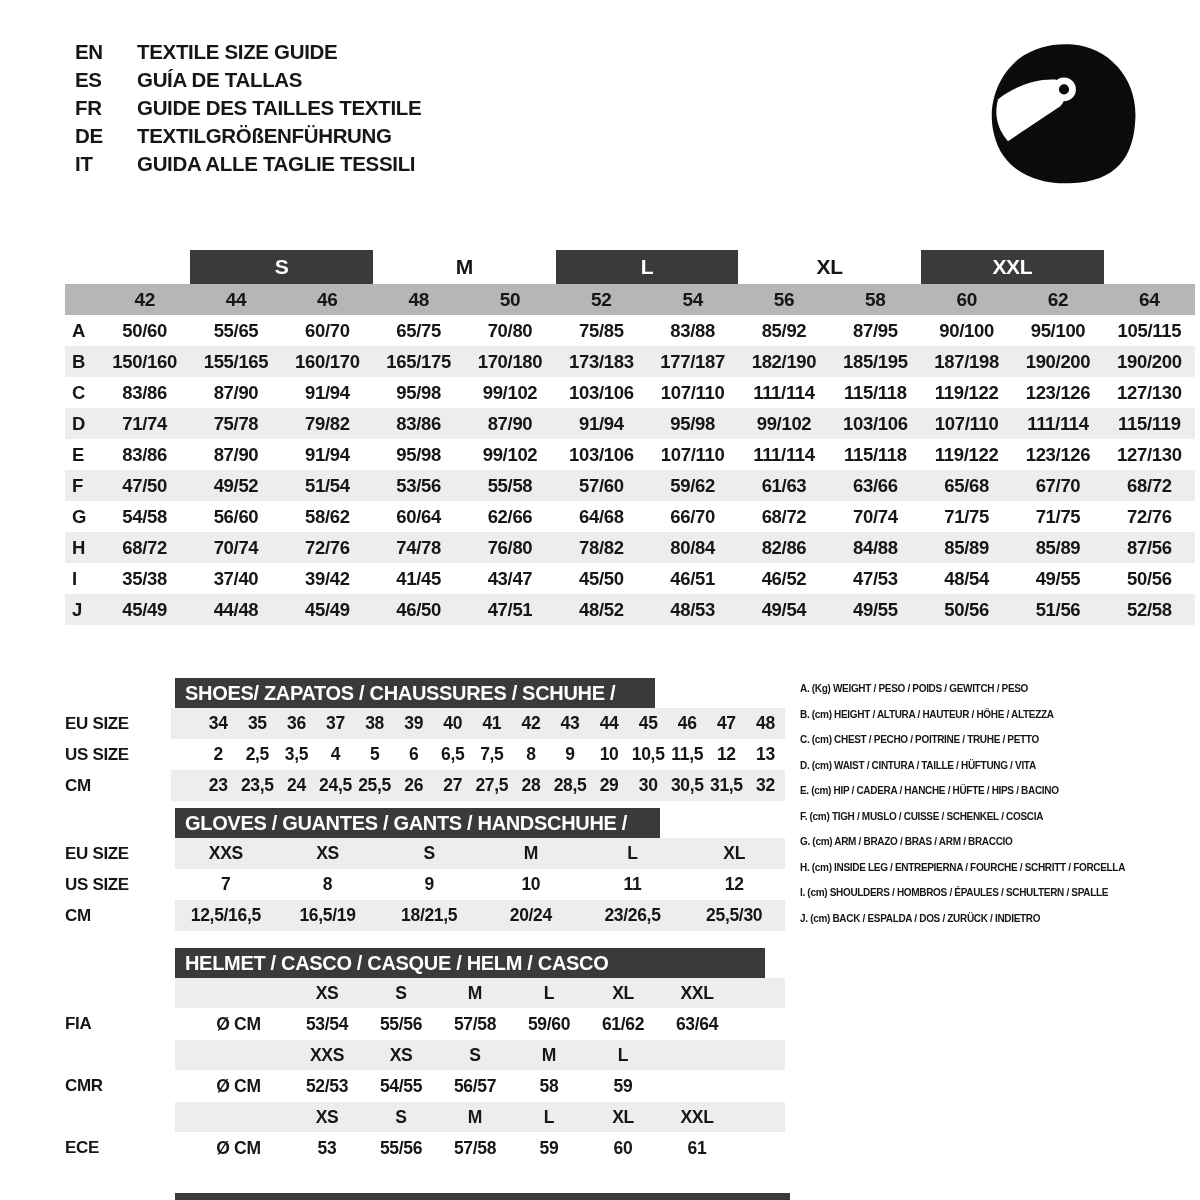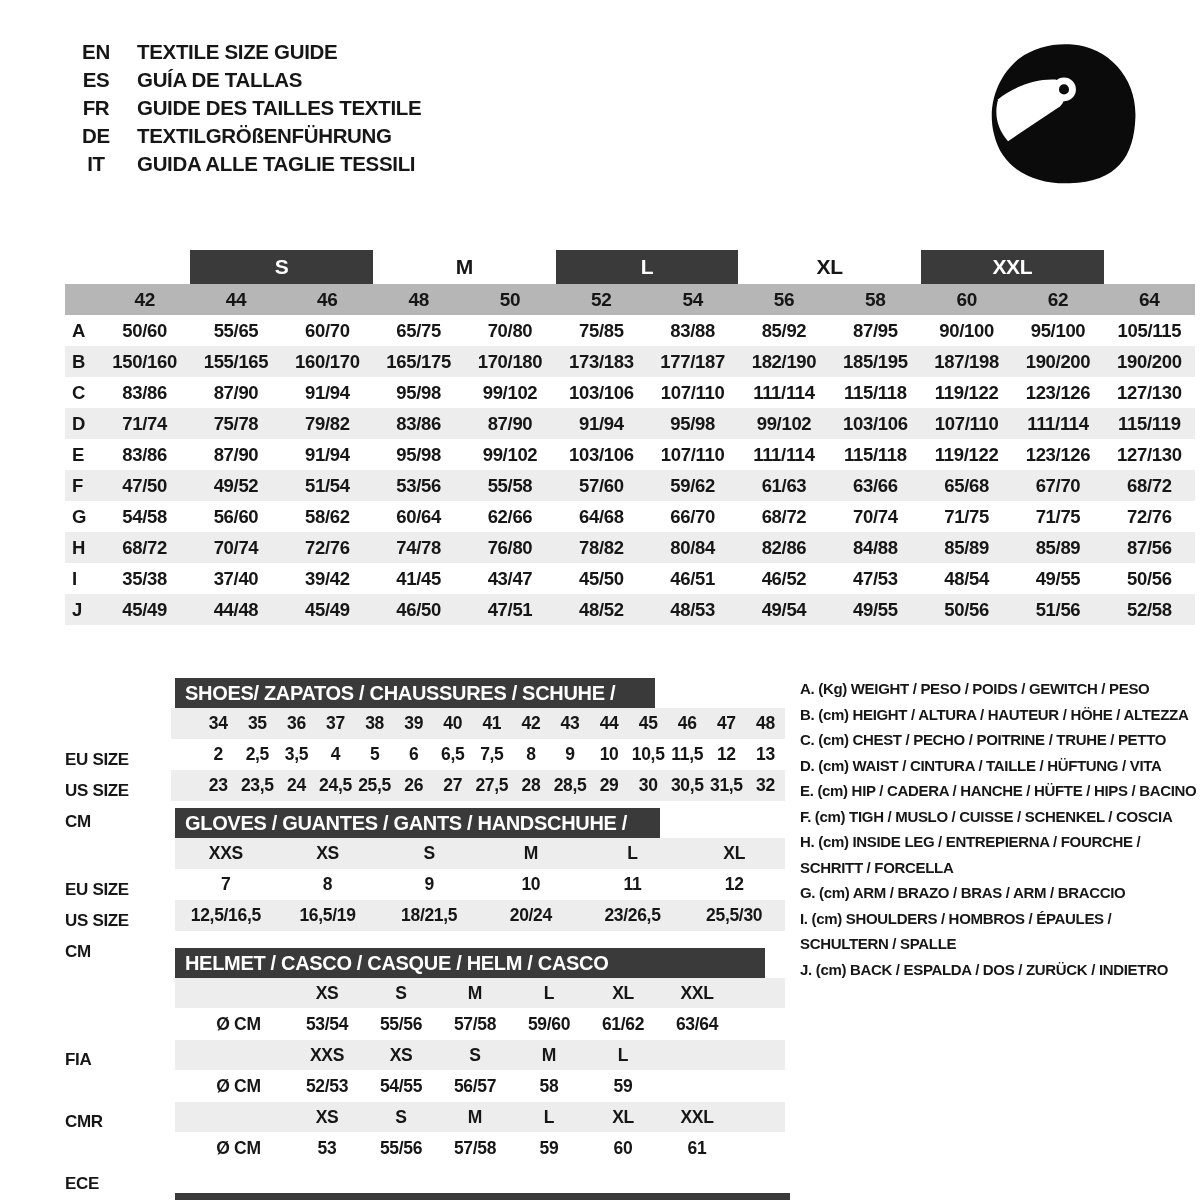--- a/index.html
+++ b/index.html
@@ -10,21 +10,21 @@
     width:1200px;height:1200px;background:var(--paper);
     font-family:"Liberation Sans","DejaVu Sans",sans-serif;
     font-weight:700;color:var(--ink);letter-spacing:-0.02em;
     position:relative;overflow:hidden;
   }
   #page{position:absolute;inset:0;}
 
   
   #languages{position:absolute;left:75px;top:38px;}
   .lang-row{display:flex;height:28px;line-height:28px;font-size:20.5px;}
-  .lang-code{width:42px;text-align:center;}
+  .lang-code{width:42px;}
   .lang-label{white-space:nowrap;margin-left:20px;}
 
   
   #helmet-icon{position:absolute;left:980px;top:36px;width:168px;height:160px;}
 
   
   #main-table{position:absolute;left:65px;top:250px;width:1130px;}
   .main-grid{display:grid;grid-template-columns:34px repeat(12,1fr);}
   #group-row{height:34px;}
   .group-cell{font-size:21px;line-height:34px;text-align:center;}
@@ -40,33 +40,33 @@
   .section{position:absolute;left:65px;width:720px;}
   #shoes{top:678px;}
   #gloves{top:808px;}
   #helmet-table{top:948px;}
   .bar{margin-left:110px;height:30px;line-height:30px;background:var(--dark);
        color:#fff;font-size:20px;padding-left:10px;box-sizing:border-box;}
   #shoes .bar{width:480px;}
   #gloves .bar{width:485px;}
   #helmet-table .bar{width:590px;}
   .s-row{display:flex;height:31px;line-height:31px;font-size:17.5px;}
-  .rlabel{width:110px;font-size:17px;margin-top:36px;}
+  .rlabel{width:110px;font-size:17px;}
   .rvals{width:610px;display:grid;}
   .rvals.stripe{background:var(--stripe);}
   .cols15{grid-template-columns:repeat(15,1fr);padding-left:28px;}
   .cols6{grid-template-columns:repeat(6,1fr);}
   .hcols{grid-template-columns:115px repeat(6,74px) 1fr;}
   .cell{text-align:center;white-space:nowrap;}
   .ucell{text-align:center;padding-left:12px;}
   .hsizes{height:30px;line-height:30px;}
   .hval{height:32px;line-height:32px;}
 
   
-  #legend{position:absolute;left:800px;top:676px;width:398px;font-size:15px;line-height:25.5px;}
+  #legend{position:absolute;left:800px;top:676px;width:398px;font-size:10px;line-height:25.5px;}
   .legend-item{margin:0;}
 
   
   #bottom-bar{position:absolute;left:175px;top:1193px;width:615px;height:7px;background:var(--dark);}
 </style>
 </head>
 <body>
 
 <div id="page">
 
@@ -460,21 +460,21 @@
       </div>
   </div>
 
   <div id="legend">
       <div class="legend-item">A. (Kg) WEIGHT / PESO / POIDS / GEWITCH / PESO</div>
       <div class="legend-item">B. (cm) HEIGHT / ALTURA / HAUTEUR / HÖHE / ALTEZZA</div>
       <div class="legend-item">C. (cm) CHEST / PECHO / POITRINE / TRUHE / PETTO</div>
       <div class="legend-item">D. (cm) WAIST / CINTURA / TAILLE / HÜFTUNG / VITA</div>
       <div class="legend-item">E. (cm) HIP / CADERA / HANCHE / HÜFTE / HIPS / BACINO</div>
       <div class="legend-item">F. (cm) TIGH / MUSLO / CUISSE / SCHENKEL / COSCIA</div>
+      <div class="legend-item">G. (cm) ARM / BRAZO / BRAS / ARM / BRACCIO</div>
       <div class="legend-item">H. (cm) INSIDE LEG / ENTREPIERNA / FOURCHE / SCHRITT / FORCELLA</div>
-      <div class="legend-item">G. (cm) ARM / BRAZO / BRAS / ARM / BRACCIO</div>
       <div class="legend-item">I. (cm) SHOULDERS / HOMBROS / ÉPAULES / SCHULTERN / SPALLE</div>
       <div class="legend-item">J. (cm) BACK / ESPALDA / DOS / ZURÜCK / INDIETRO</div>
     </div>
 
   <div id="bottom-bar"></div>
 
 </div>
 
 </body></html>

